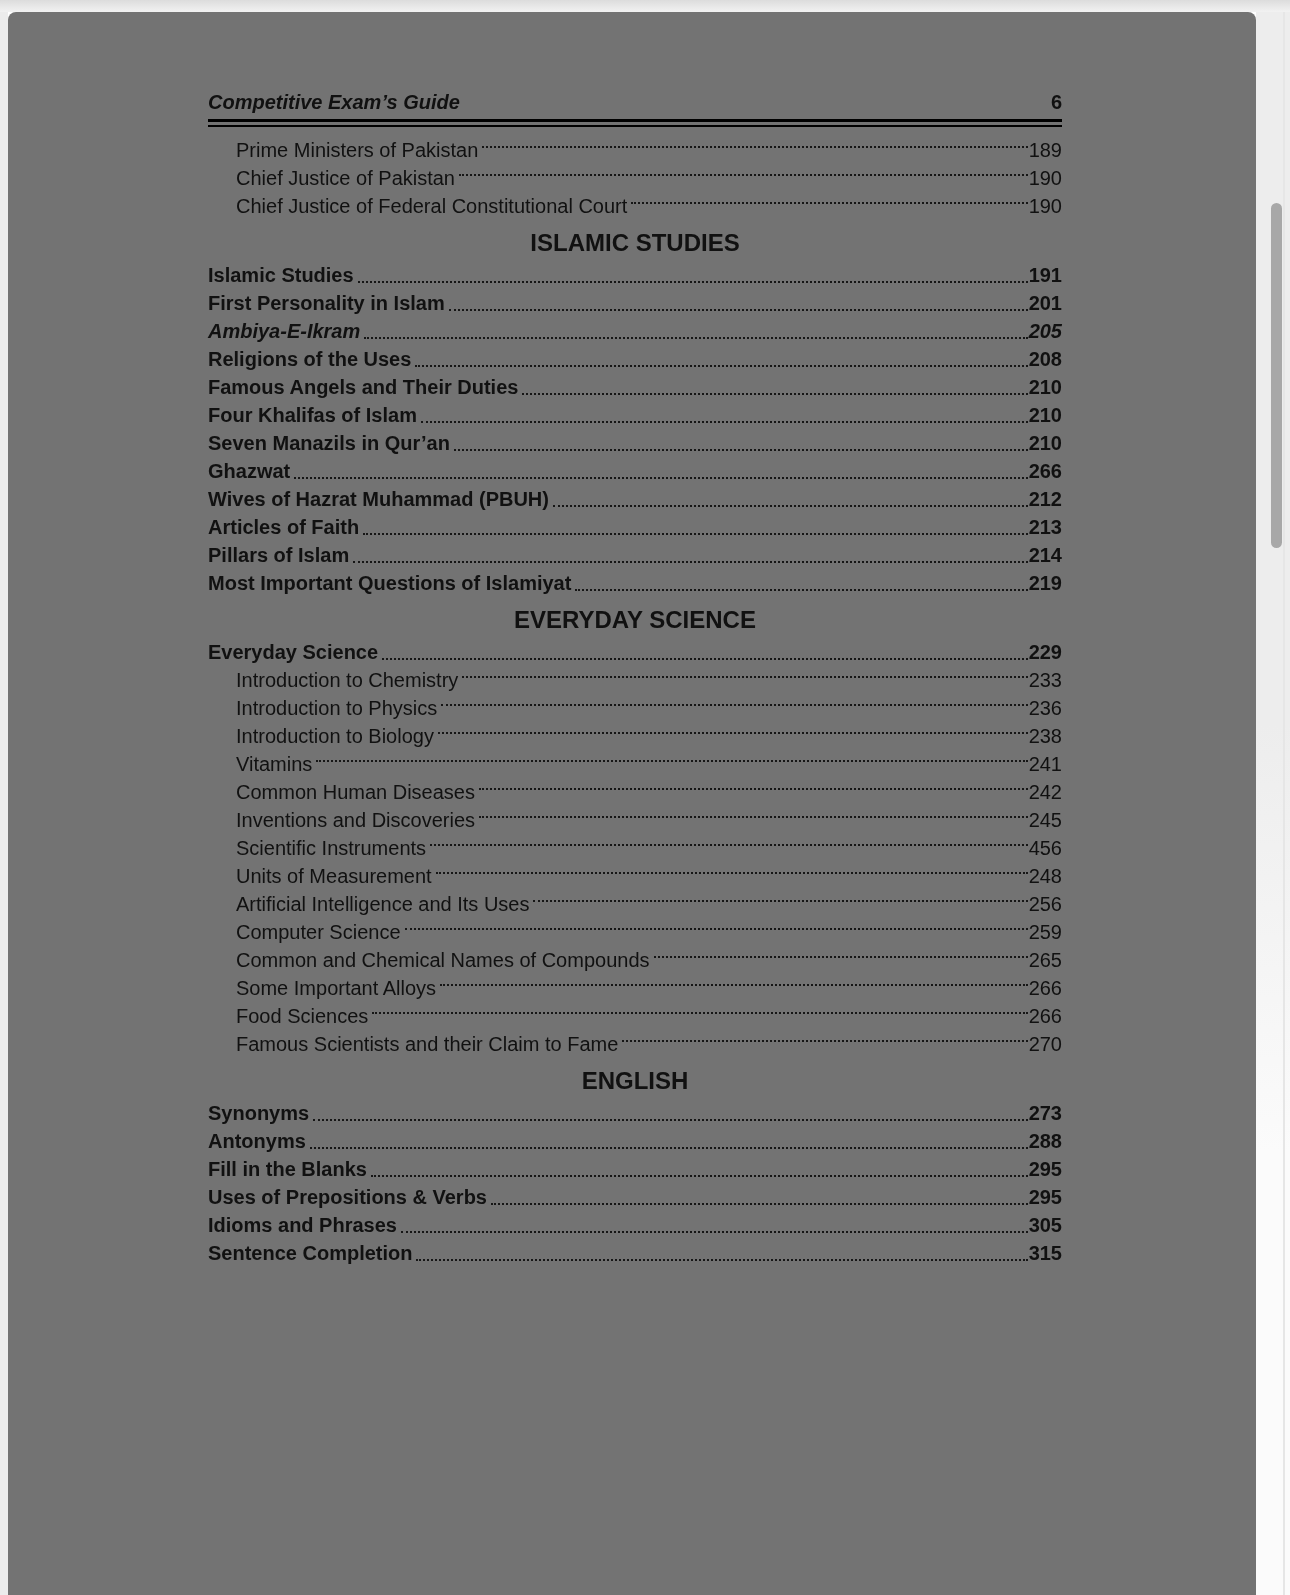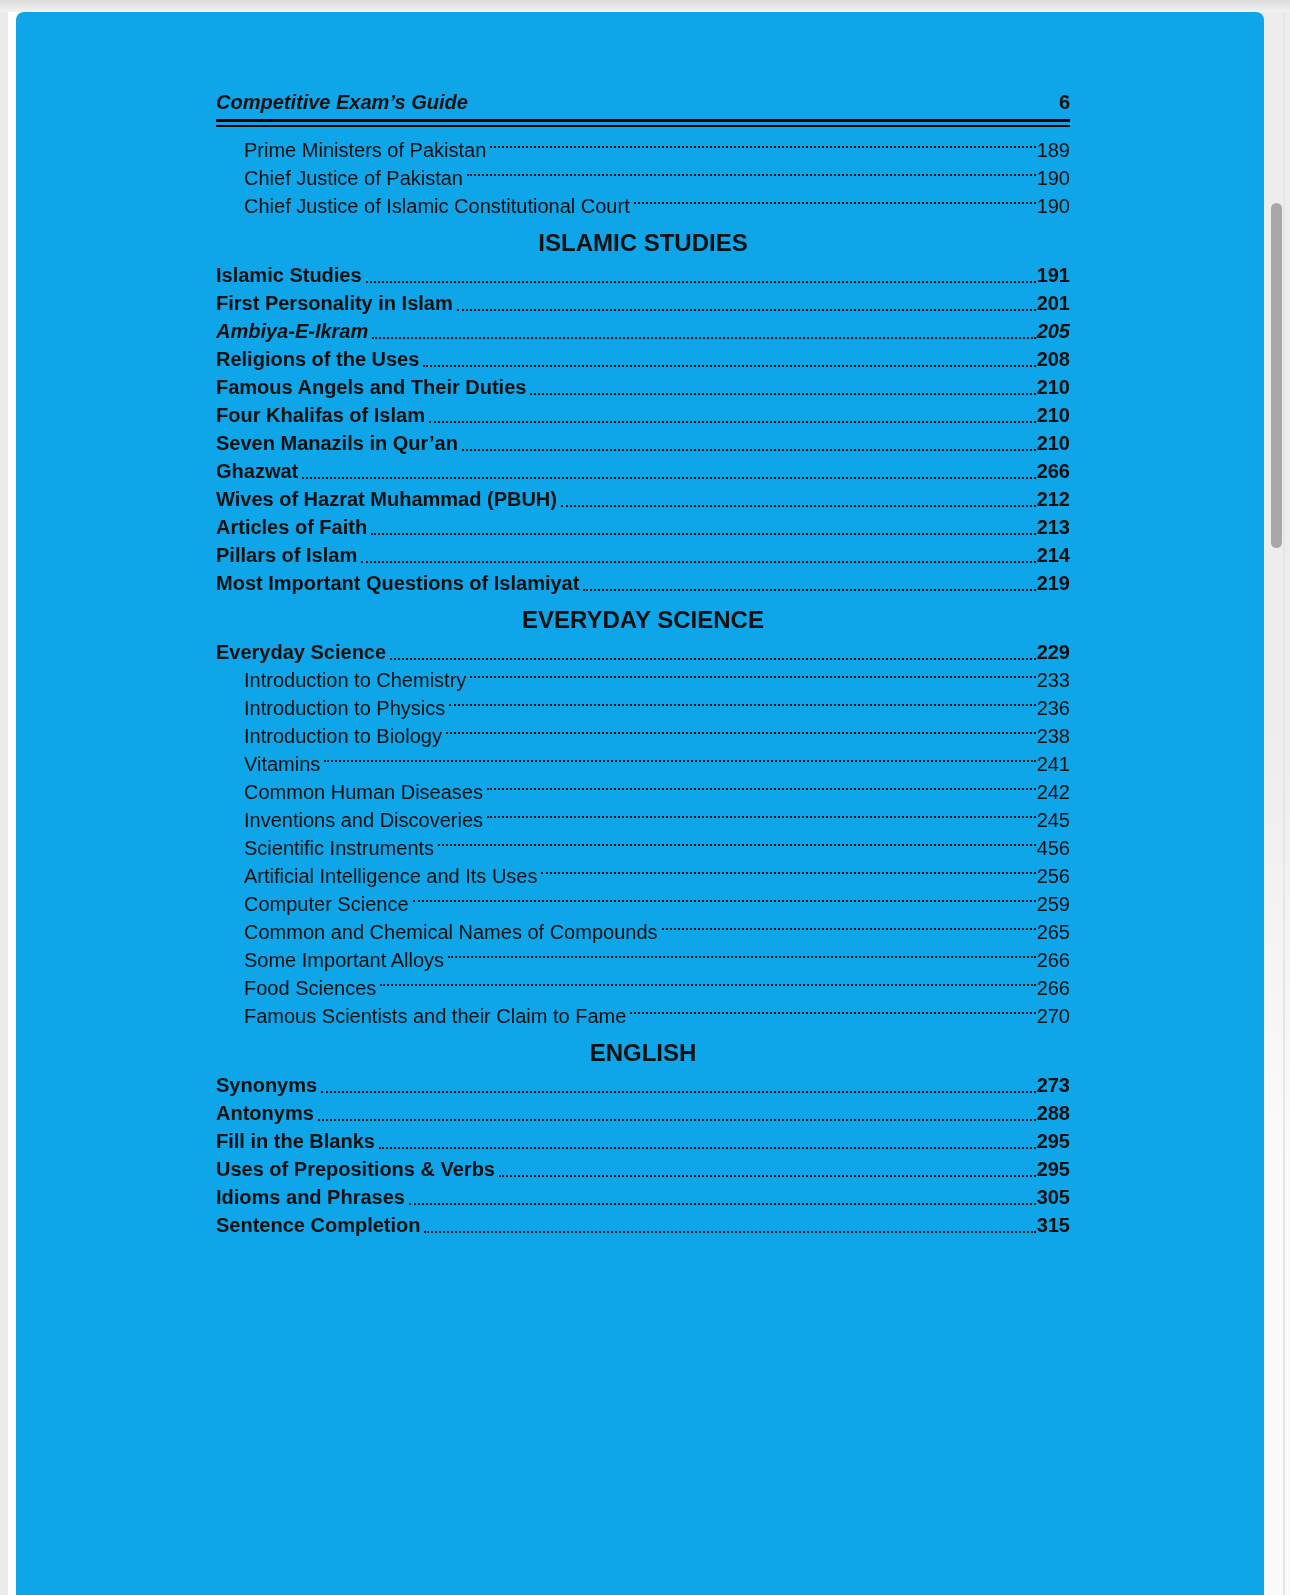--- a/index.html
+++ b/index.html
@@ -10,22 +10,22 @@
   
   .top-edge { position:absolute; top:0; left:0; width:1290px; height:12px;
     background:linear-gradient(#dcdcdc,#f2f2f2); }
   .left-gutter { position:absolute; top:12px; left:0; width:8px; height:1583px; background:#ececec; }
   .right-gutter { position:absolute; top:12px; right:0; width:34px; height:1583px;
     background:linear-gradient(#ededed 45%, #fbfbfb 72%); }
   .scroll-track-line { position:absolute; top:12px; right:5px; width:2px; height:1583px; background:#e6e6e6; }
   .scrollbar-thumb { position:absolute; left:1271px; width:11px; border-radius:6px; }
 
   
-  .page { position:absolute; left:16px; top:12px; width:1248px; height:1583px;
-    background:#0ea5e9; border-radius:8px 8px 0 0; }
+  .page { position:absolute; left:8px; top:12px; width:1248px; height:1583px;
+    background:#737373; border-radius:8px 8px 0 0; }
   .content { position:absolute; left:200px; top:78px; width:854px; }
 
   .header-row { display:flex; justify-content:space-between; align-items:baseline;
     font-size:20px; line-height:24px; font-weight:700; }
   .header-title { font-style:italic; }
   .header-pageno { font-style:normal; }
   .double-rule { margin-top:5px; height:3px; border-top:3.5px solid #000; border-bottom:2px solid #000; }
 
   .toc { margin-top:9px; font-size:20px; line-height:28px; }
   .sec-h { text-align:center; font-weight:700; font-size:24px; line-height:30px; margin:8px 0 3px 0; }
@@ -57,21 +57,21 @@
           <span class="t">Prime Ministers of Pakistan</span>
           <span class="leader"></span>
           <span class="pg">189</span>
         </div>
         <div class="row sub">
           <span class="t">Chief Justice of Pakistan</span>
           <span class="leader"></span>
           <span class="pg">190</span>
         </div>
         <div class="row sub">
-          <span class="t">Chief Justice of Islamic Constitutional Court</span>
+          <span class="t">Chief Justice of Federal Constitutional Court</span>
           <span class="leader"></span>
           <span class="pg">190</span>
         </div>
         <div class="sec-h">ISLAMIC STUDIES</div>
         <div class="row main">
           <span class="t">Islamic Studies</span>
           <span class="leader"></span>
           <span class="pg">191</span>
         </div>
         <div class="row main">
@@ -162,20 +162,25 @@
         </div>
         <div class="row sub">
           <span class="t">Inventions and Discoveries</span>
           <span class="leader"></span>
           <span class="pg">245</span>
         </div>
         <div class="row sub">
           <span class="t">Scientific Instruments</span>
           <span class="leader"></span>
           <span class="pg">456</span>
+        </div>
+        <div class="row sub">
+          <span class="t">Units of Measurement</span>
+          <span class="leader"></span>
+          <span class="pg">248</span>
         </div>
         <div class="row sub">
           <span class="t">Artificial Intelligence and Its Uses</span>
           <span class="leader"></span>
           <span class="pg">256</span>
         </div>
         <div class="row sub">
           <span class="t">Computer Science</span>
           <span class="leader"></span>
           <span class="pg">259</span>

